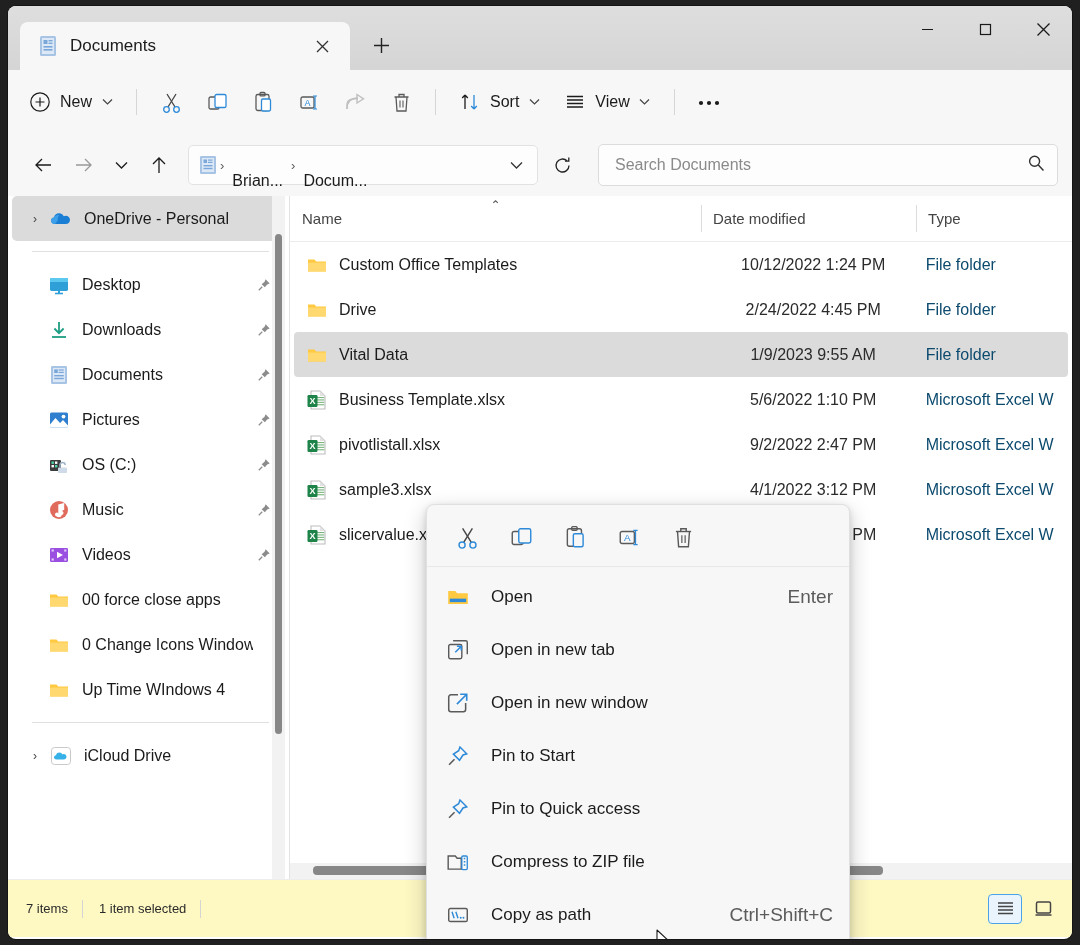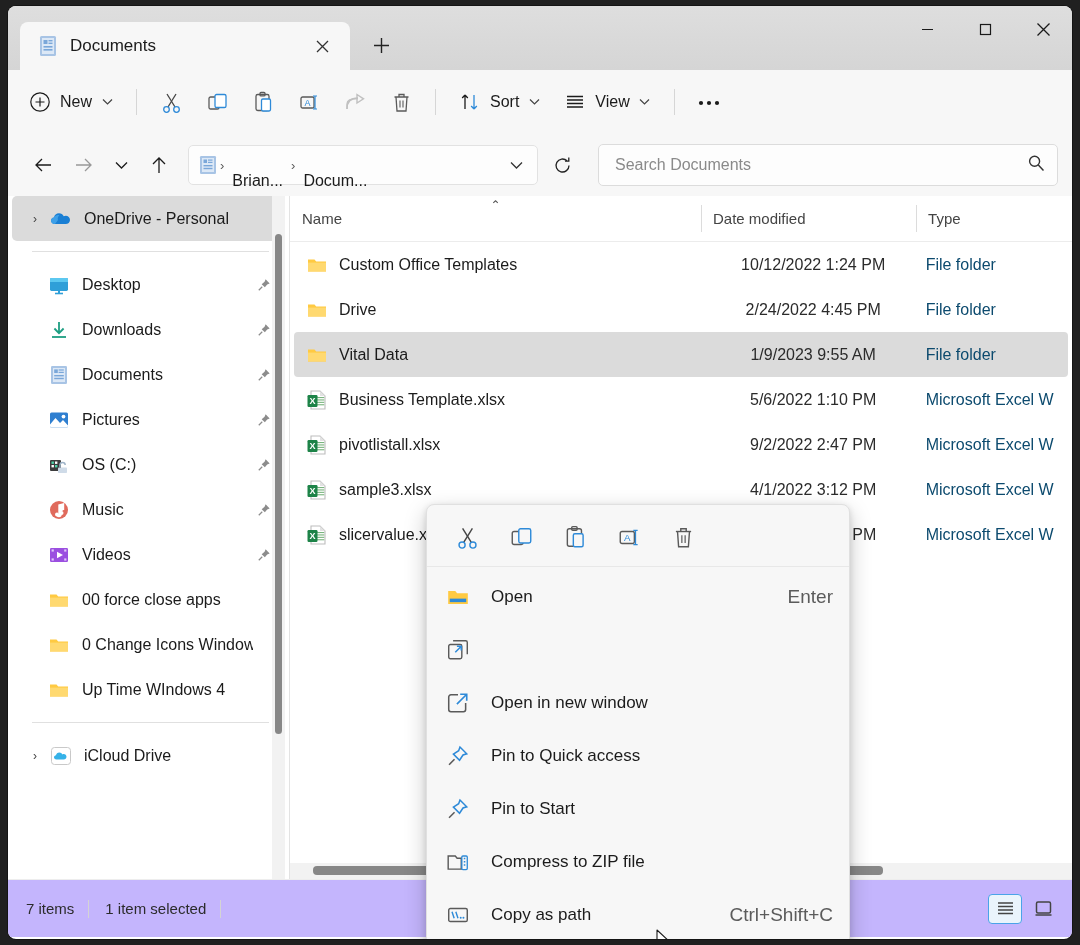--- a/index.html
+++ b/index.html
@@ -290,25 +290,25 @@
   .ctx-key { font-size: 19px; color: #5b5b5b; white-space: nowrap; }
 
   .cursor {
     position: absolute; left: 648px; top: 733px;
     z-index: 60; pointer-events: none;
   }
 
   
   .statusbar {
     height: 58px;
-    background: #c4b5fd;
+    background: #fef9c3;
     border-top: 1px solid #ededed;
     display: flex; align-items: center;
     padding: 0 12px 0 18px;
-    font-size: 15px; color: #2b2b2b;
+    font-size: 13px; color: #2b2b2b;
   }
   .st-text { padding-right: 14px; }
   .st-sep { width: 1px; height: 18px; background: #d4d4d4; margin-right: 16px; }
   .st-spacer { flex: 1; }
   .view-toggle {
     width: 34px; height: 30px;
     display: flex; align-items: center; justify-content: center;
     border-radius: 4px; margin-left: 4px;
   }
   .view-toggle.active {
@@ -919,50 +919,51 @@
           </div>
           <div class="ctx-item">
             <span class="ctx-ic">
               <svg viewBox="0 0 22 22" width="24" height="24">
                 <rect x="2.5" y="6" width="12" height="13" fill="none" rx="1.5"></rect>
                 <path d="M2.5 7.5 A1.5 1.5 0 0 1 4 6 H13 A1.5 1.5 0 0 1 14.5 7.5 V17.5 A1.5 1.5 0 0 1 13 19 H4 A1.5 1.5 0 0 1 2.5 17.5 Z" fill="none" stroke="#5a5a5a" stroke-width="1.3"></path>
                 <path d="M6.5 2.5 H18 A1.5 1.5 0 0 1 19.5 4 V15" fill="none" stroke="#5a5a5a" stroke-width="1.3"></path>
                 <path d="M8.5 13 L14 7.5 M10 7.5 H14 V11.5" fill="none" stroke="#2e8ad8" stroke-width="1.4"></path>
               </svg>
             </span>
+            <span class="ctx-label">Open in new tab</span>
             <span class="ctx-key"></span>
           </div>
           <div class="ctx-item">
             <span class="ctx-ic">
               <svg viewBox="0 0 22 22" width="24" height="24">
                 <path d="M2.5 5.5 A2 2 0 0 1 4.5 3.5 H11 M2.5 5.5 V17 A2 2 0 0 0 4.5 19 H16 A2 2 0 0 0 18 17 V11" fill="none" stroke="#5a5a5a" stroke-width="1.4"></path>
                 <path d="M10 12 L19 3 M13 3 H19 V9" fill="none" stroke="#2e8ad8" stroke-width="1.5"></path>
               </svg>
             </span>
             <span class="ctx-label">Open in new window</span>
             <span class="ctx-key"></span>
           </div>
           <div class="ctx-item">
             <span class="ctx-ic">
               <svg viewBox="0 0 22 22" width="24" height="24">
                 <path d="M12.8 2.8 L19 9 L15.6 10.1 L12.4 14.9 L6.8 9.3 L11.6 6.2 Z" fill="none" stroke="#2e8ad8" stroke-width="1.4"></path>
                 <path d="M7.8 14 L2.8 19" fill="none" stroke="#5a5a5a" stroke-width="1.4"></path>
               </svg>
             </span>
-            <span class="ctx-label">Pin to Quick access</span>
+            <span class="ctx-label">Pin to Start</span>
             <span class="ctx-key"></span>
           </div>
           <div class="ctx-item">
             <span class="ctx-ic">
               <svg viewBox="0 0 22 22" width="24" height="24">
                 <path d="M12.8 2.8 L19 9 L15.6 10.1 L12.4 14.9 L6.8 9.3 L11.6 6.2 Z" fill="none" stroke="#2e8ad8" stroke-width="1.4"></path>
                 <path d="M7.8 14 L2.8 19" fill="none" stroke="#5a5a5a" stroke-width="1.4"></path>
               </svg>
             </span>
-            <span class="ctx-label">Pin to Start</span>
+            <span class="ctx-label">Pin to Quick access</span>
             <span class="ctx-key"></span>
           </div>
           <div class="ctx-item">
             <span class="ctx-ic">
               <svg viewBox="0 0 22 22" width="24" height="24">
                 <path d="M2 5.5 H8.5 L10.2 7.5 H14 V17.5 H2 Z" fill="none" stroke="#5a5a5a" stroke-width="1.3"></path>
                 <rect x="14.5" y="5.5" width="5" height="12.5" fill="none" rx="1"></rect>
                 <path d="M14.5 6.5 A1 1 0 0 1 15.5 5.5 H18.5 A1 1 0 0 1 19.5 6.5 V17 A1 1 0 0 1 18.5 18 H15.5 A1 1 0 0 1 14.5 17 Z" fill="none" stroke="#2e8ad8" stroke-width="1.2"></path>
                 <path d="M17 7 V8.5 M17 10 V11.5 M17 13 V14.5" fill="none" stroke="#2e8ad8" stroke-width="1.4"></path>
               </svg>

